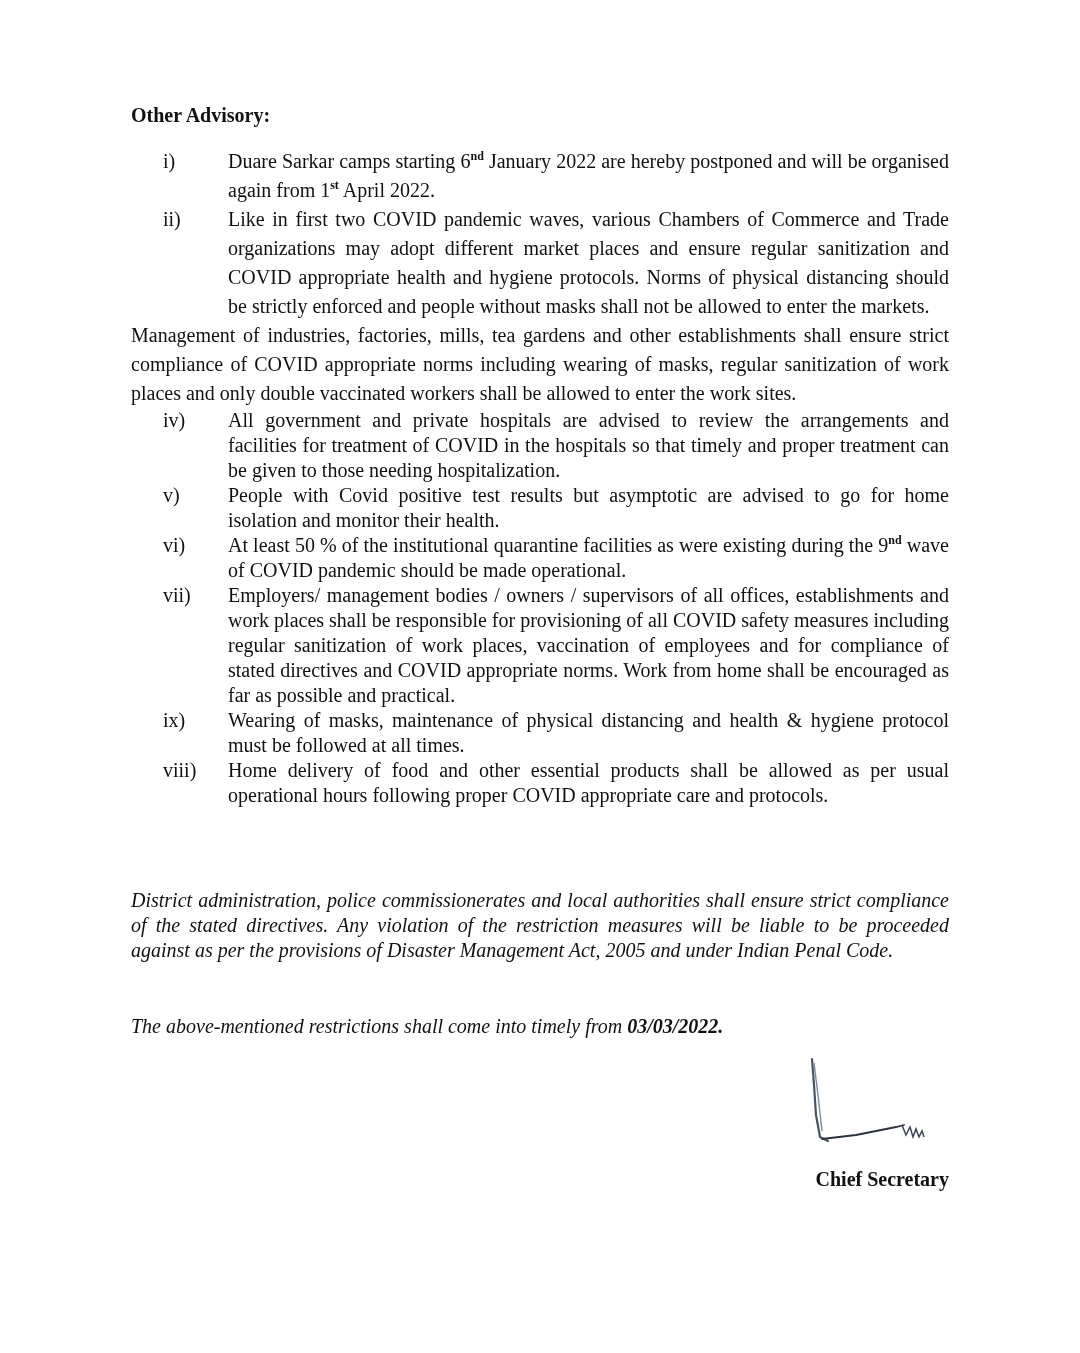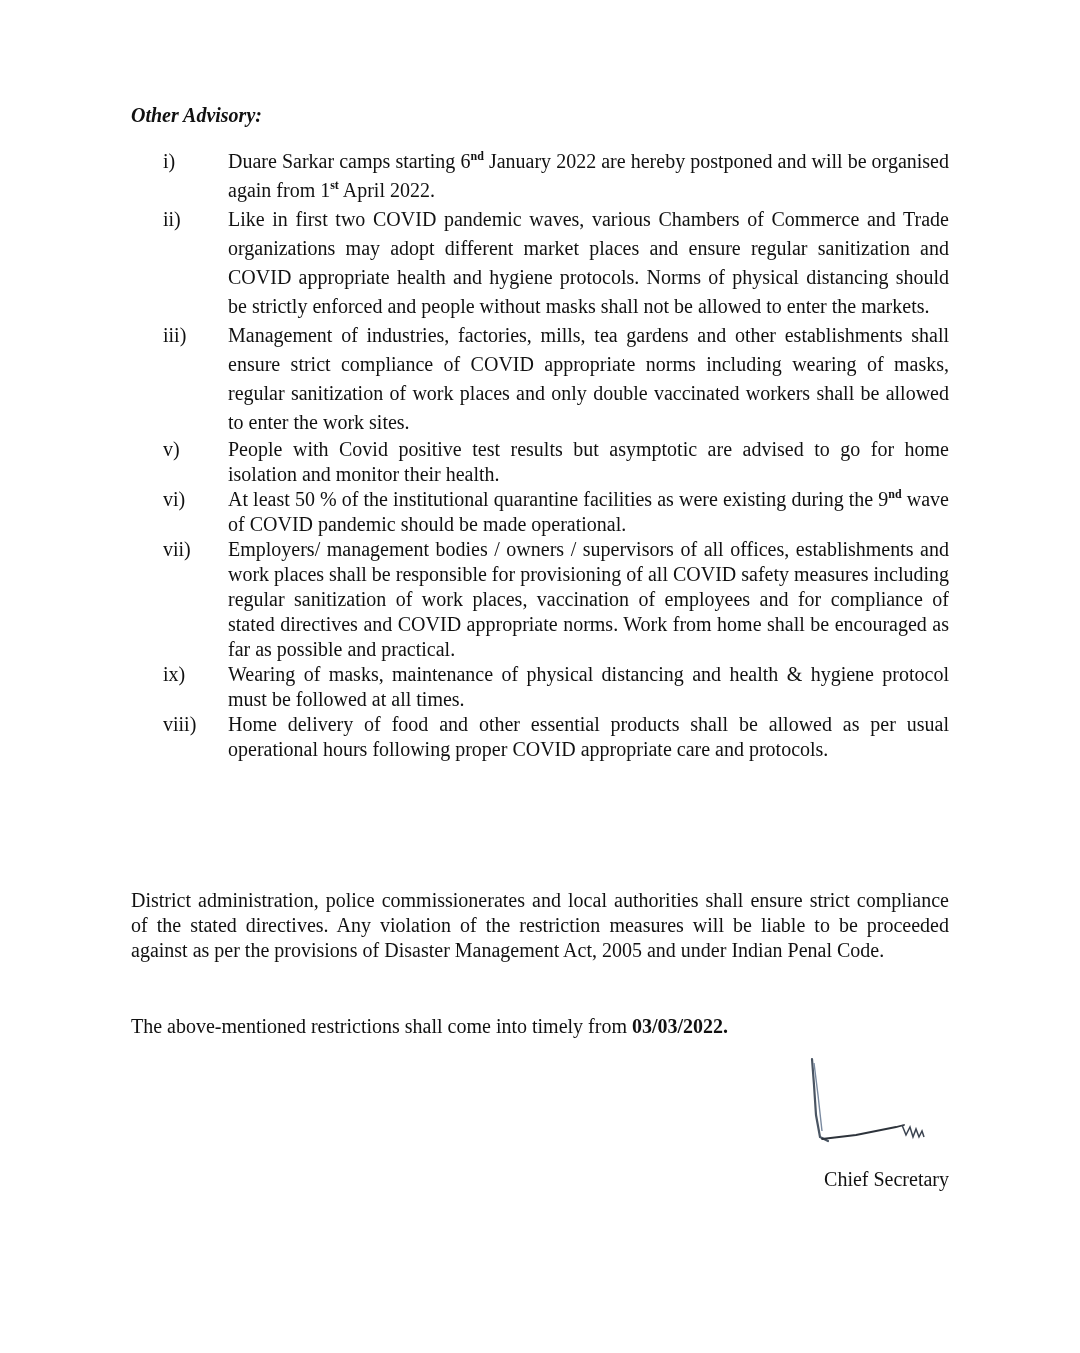--- a/index.html
+++ b/index.html
@@ -1,48 +1,51 @@
 <!DOCTYPE html>
 <html><head>
 <meta charset="utf-8">
 <style>
   html, body { margin: 0; padding: 0; background: #ffffff; }
   body { width: 1080px; height: 1353px; position: relative; overflow: hidden;
          font-family: "Liberation Serif", "DejaVu Serif", serif; color: #111; }
   .page { position: absolute; left: 131px; top: 0; width: 818px; }
-  .heading { position: absolute; top: 104px; left: 0; font-weight: bold; font-size: 20px; font-style: italic; }
+  .heading { position: absolute; top: 104px; left: 0; font-weight: bold; font-size: 20px; }
   .list { position: absolute; top: 147px; left: 0; width: 818px; }
   .item { display: flex; font-size: 20px; text-align: justify; }
   .num { width: 97px; flex: 0 0 97px; padding-left: 32px; box-sizing: border-box; }
   .txt { flex: 1; }
   .lh-loose { line-height: 29px; }
   .lh-tight { line-height: 25px; }
   sup { font-size: 12px; line-height: 0; vertical-align: super; font-weight: bold; }
-  .para { position: absolute; left: 0; width: 818px; font-size: 20px; line-height: 25px; text-align: justify; }
+  .para { position: absolute; left: 0; width: 818px; font-size: 20px; line-height: 25px; text-align: justify; font-style: italic; }
   .sig { position: absolute; left: 806px; top: 1055px; width: 130px; height: 92px; }
-  .signer { position: absolute; right: 0; top: 1168px; font-weight: normal; font-size: 20px; }
+  .signer { position: absolute; right: 0; top: 1168px; font-weight: bold; font-size: 20px; }
 </style>
 </head>
 <body>
 
 <div class="page">
   <div class="heading">Other Advisory:</div>
 
   <div class="list">
     <div class="item lh-loose">
       <div class="num">i)</div>
       <div class="txt"><span>Duare Sarkar camps  starting 6</span><sup>nd</sup><span> January 2022 are hereby postponed and will be organised again from 1</span><sup>st</sup><span> April 2022.</span></div>
     </div>
     <div class="item lh-loose">
       <div class="num">ii)</div>
       <div class="txt">Like in first two COVID pandemic waves, various Chambers of Commerce and Trade organizations may adopt different market places and ensure regular sanitization and COVID appropriate health and hygiene protocols. Norms of physical distancing should be strictly enforced and people without masks shall not be allowed to enter the markets.</div>
     </div>
     <div class="item lh-loose">
-      <div class="num">iii)</div>
       <div class="txt">Management of industries, factories, mills, tea gardens and other establishments shall ensure strict compliance of COVID appropriate norms including wearing of masks, regular sanitization of work places and only double vaccinated workers shall be allowed to enter the work sites.</div>
+    </div>
+    <div class="item lh-tight">
+      <div class="num">iv)</div>
+      <div class="txt">All government  and private hospitals are advised to review the arrangements and facilities for treatment of COVID in the hospitals so that timely and proper treatment can be given to those needing hospitalization.</div>
     </div>
     <div class="item lh-tight">
       <div class="num">v)</div>
       <div class="txt">People with Covid positive test results but  asymptotic are advised to go for home isolation and monitor their health.</div>
     </div>
     <div class="item lh-tight">
       <div class="num">vi)</div>
       <div class="txt"><span>At least 50 % of  the institutional quarantine facilities as were existing during the 9</span><sup>nd</sup><span> wave of COVID pandemic should be made operational.</span></div>
     </div>
     <div class="item lh-tight">

